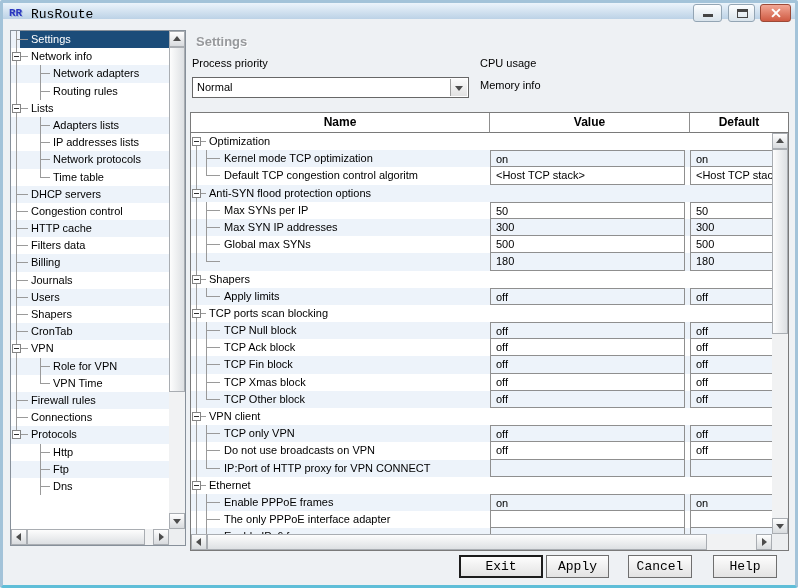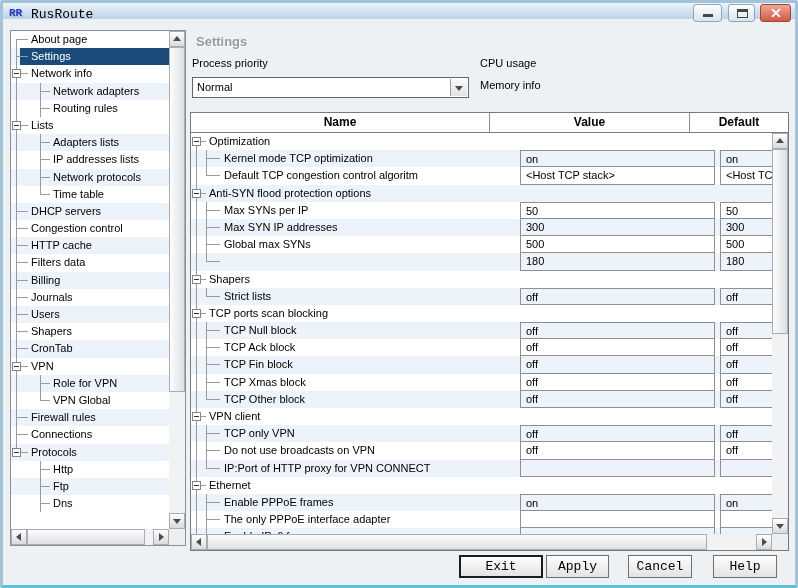--- a/index.html
+++ b/index.html
@@ -46,21 +46,21 @@
   .combo-btn{position:absolute;right:1px;top:1px;bottom:1px;width:17px;background:linear-gradient(#fbfbfb,#e2e2e2);border-left:1px solid #9e9e9e;}
   .combo-btn .tri-down{left:4px;top:7px;}
   
   .table{position:absolute;left:190px;top:112px;width:599px;height:439px;background:#fff;border:1px solid #7a7a7a;}
   .thead{position:absolute;left:0;top:0;right:0;height:20px;background:#fff;z-index:2;}
   .th{position:absolute;top:0;height:20px;line-height:19px;font-size:12px;font-weight:bold;text-align:center;border-bottom:1px solid #7a7a7a;background:#fff;}
   .th.c0{left:0;width:299px;border-right:1px solid #8f8f8f;}
   .th.c1{left:299px;width:200px;border-right:1px solid #8f8f8f;}
   .th.c2{left:499px;right:0;}
   .tbody{position:absolute;left:0;top:20px;right:0;bottom:16px;overflow:hidden;}
-  .vbox{position:absolute;top:0;bottom:0;border:1px solid #8f8f8f;border-top:none;overflow:hidden;margin-left:30px;}
+  .vbox{position:absolute;top:0;bottom:0;border:1px solid #8f8f8f;border-top:none;overflow:hidden;}
   .vbox.ft{border-top:1px solid #8f8f8f;}
   .vbox .vtext{position:absolute;left:5px;top:0;right:2px;line-height:16px;font-size:11px;white-space:nowrap;overflow:hidden;}
   .vbox.value{left:299px;width:195px;}
   .vbox.default{left:499px;width:96px;}
   
   .sb{position:absolute;background:#f1f2f3;z-index:5;}
   .sb.v{width:16px;}
   .sb.h{height:16px;}
   .sbtn{position:absolute;width:16px;height:16px;background:linear-gradient(#fefefe,#d8dbde);border:1px solid #a9adb2;}
   .sthumb{position:absolute;border:1px solid #a9adb2;}
@@ -97,25 +97,20 @@
     <span class="app-title">RusRoute</span>
     <div class="winbtns">
       <span class="wbtn min"><span class="gmin"></span></span>
       <span class="wbtn max"><span class="gmax"></span></span>
       <span class="wbtn close"><span class="gx a"></span><span class="gx b"></span></span>
     </div>
   </div>
 
   <div class="tree-panel">
     <div class="tree-body">
-        <div class="trow">
-          <i class="seg v bottom" style="left: 5px;"></i>
-          <i class="seg h" style="left: 5px; width: 12px;"></i>
-          <span class="tlabel" style="left: 20px;">About page</span>
-        </div>
         <div class="trow alt sel">
           <div class="hl"></div>
           <i class="seg v" style="left: 5px;"></i>
           <i class="seg h" style="left: 5px; width: 12px;"></i>
           <span class="tlabel" style="left: 20px;">Settings</span>
         </div>
         <div class="trow">
           <i class="seg v" style="left: 5px;"></i>
           <i class="ebox" style="left: 1px;">
             <i class="minus"></i>
@@ -223,21 +218,21 @@
         <div class="trow alt">
           <i class="seg v" style="left: 5px;"></i>
           <i class="seg v" style="left: 29px;"></i>
           <i class="seg h" style="left: 29px; width: 10px;"></i>
           <span class="tlabel" style="left: 42px;">Role for VPN</span>
         </div>
         <div class="trow">
           <i class="seg v" style="left: 5px;"></i>
           <i class="seg v top" style="left: 29px;"></i>
           <i class="seg h" style="left: 29px; width: 10px;"></i>
-          <span class="tlabel" style="left: 42px;">VPN Global</span>
+          <span class="tlabel" style="left: 42px;">VPN Time</span>
         </div>
         <div class="trow alt">
           <i class="seg v" style="left: 5px;"></i>
           <i class="seg h" style="left: 5px; width: 12px;"></i>
           <span class="tlabel" style="left: 20px;">Firewall rules</span>
         </div>
         <div class="trow">
           <i class="seg v" style="left: 5px;"></i>
           <i class="seg h" style="left: 5px; width: 12px;"></i>
           <span class="tlabel" style="left: 20px;">Connections</span>
@@ -397,21 +392,21 @@
           <i class="ebox" style="left: 1px;">
             <i class="minus"></i>
           </i>
           <i class="seg h" style="left: 10px; width: 5px;"></i>
           <span class="tlabel" style="left: 18px;">Shapers</span>
         </div>
         <div class="trow alt">
           <i class="seg v" style="left: 5px;"></i>
           <i class="seg v top" style="left: 15px;"></i>
           <i class="seg h" style="left: 15px; width: 14px;"></i>
-          <span class="tlabel" style="left: 33px;">Strict lists</span>
+          <span class="tlabel" style="left: 33px;">Apply limits</span>
           <div class="vbox value ft">
             <span class="vtext">off</span>
           </div>
           <div class="vbox default ft">
             <span class="vtext">off</span>
           </div>
         </div>
         <div class="trow">
           <i class="seg v" style="left: 5px;"></i>
           <i class="ebox" style="left: 1px;">

